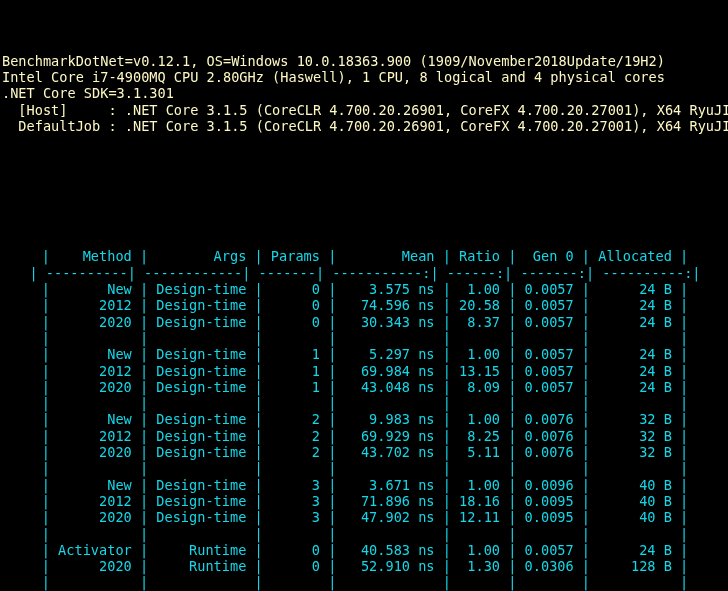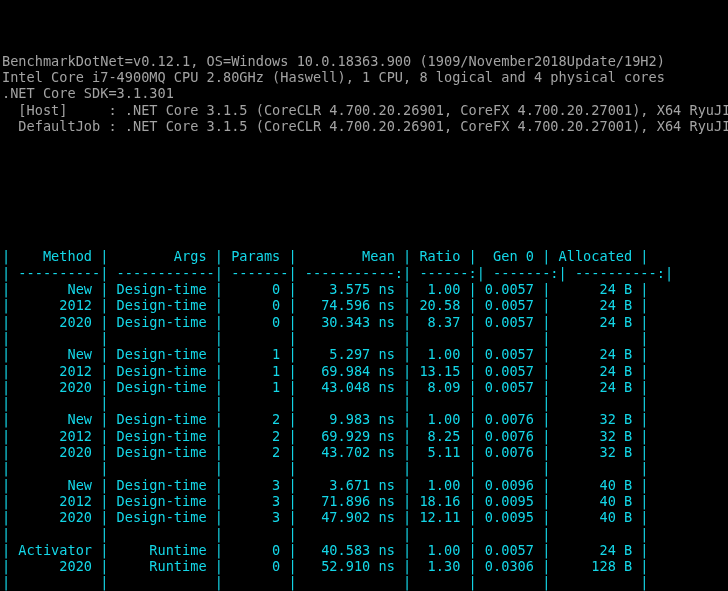--- a/index.html
+++ b/index.html
@@ -15,36 +15,37 @@
     font-size: 13.6px;
     line-height: 16.3px;
     color: #14d7e8;
     -webkit-font-smoothing: antialiased;
   }
   #terminal {
     padding: 4px 0 0 2px;
     white-space: pre;
   }
   .env-block {
-    color: #a3a3a3;
+    color: #fef9c3;
   }
   .env-line {
     display: block;
     white-space: pre;
   }
   .blank-line {
     display: block;
     height: 16.3px;
   }
   .table-block {
     color: #14d7e8;
   }
   .row {
     display: block;
     white-space: pre;
+    text-align: center;
   }
 </style>
 </head>
 <body>
 
 <div id="terminal">
 
   <div class="env-block"><span class="env-line">BenchmarkDotNet=v0.12.1, OS=Windows 10.0.18363.900 (1909/November2018Update/19H2)</span><span class="env-line">Intel Core i7-4900MQ CPU 2.80GHz (Haswell), 1 CPU, 8 logical and 4 physical cores</span><span class="env-line">.NET Core SDK=3.1.301</span><span class="env-line">  [Host]     : .NET Core 3.1.5 (CoreCLR 4.700.20.26901, CoreFX 4.700.20.27001), X64 RyuJIT</span><span class="env-line">  DefaultJob : .NET Core 3.1.5 (CoreCLR 4.700.20.26901, CoreFX 4.700.20.27001), X64 RyuJIT</span></div>
 
   <span class="blank-line"></span>

